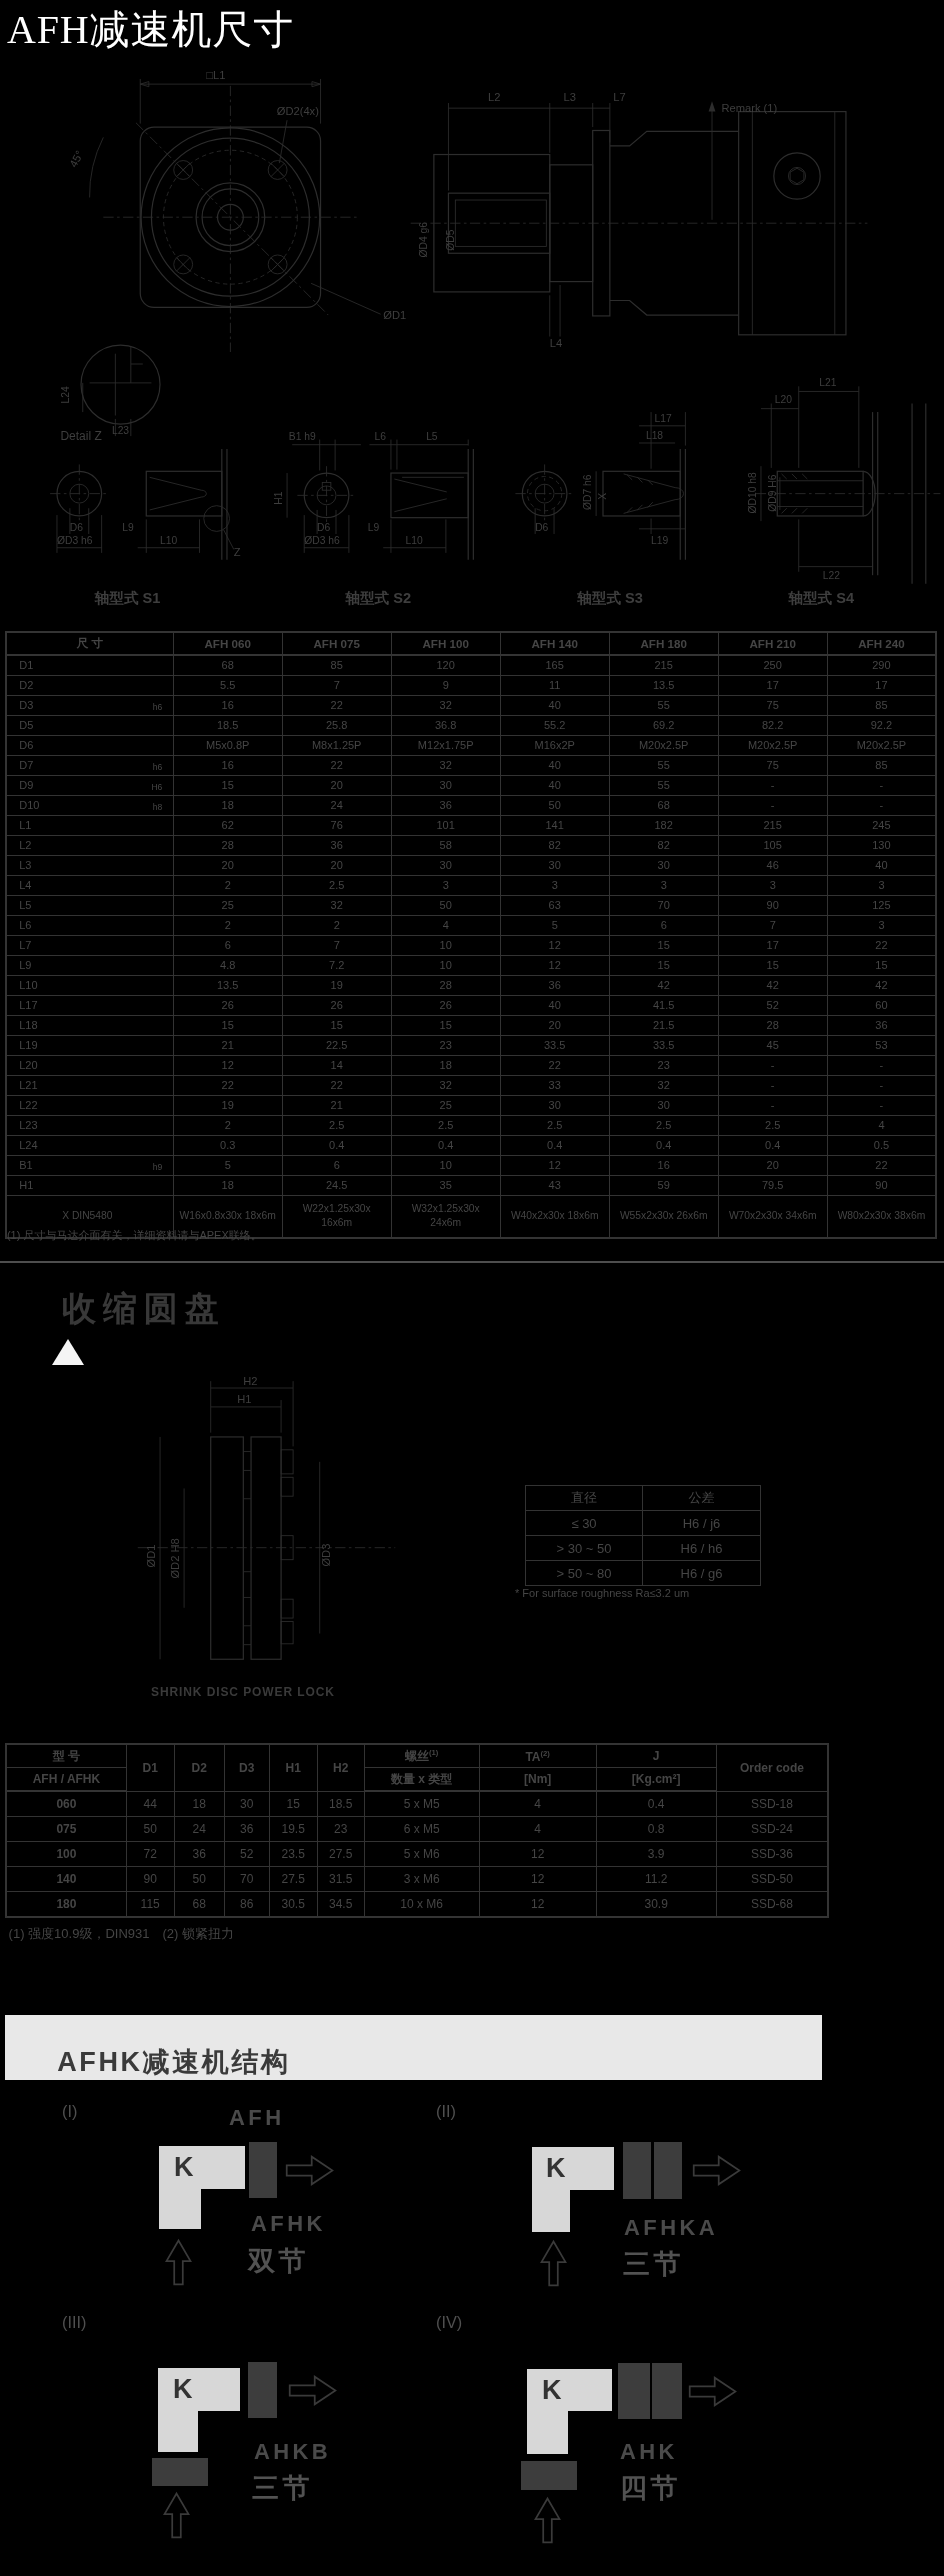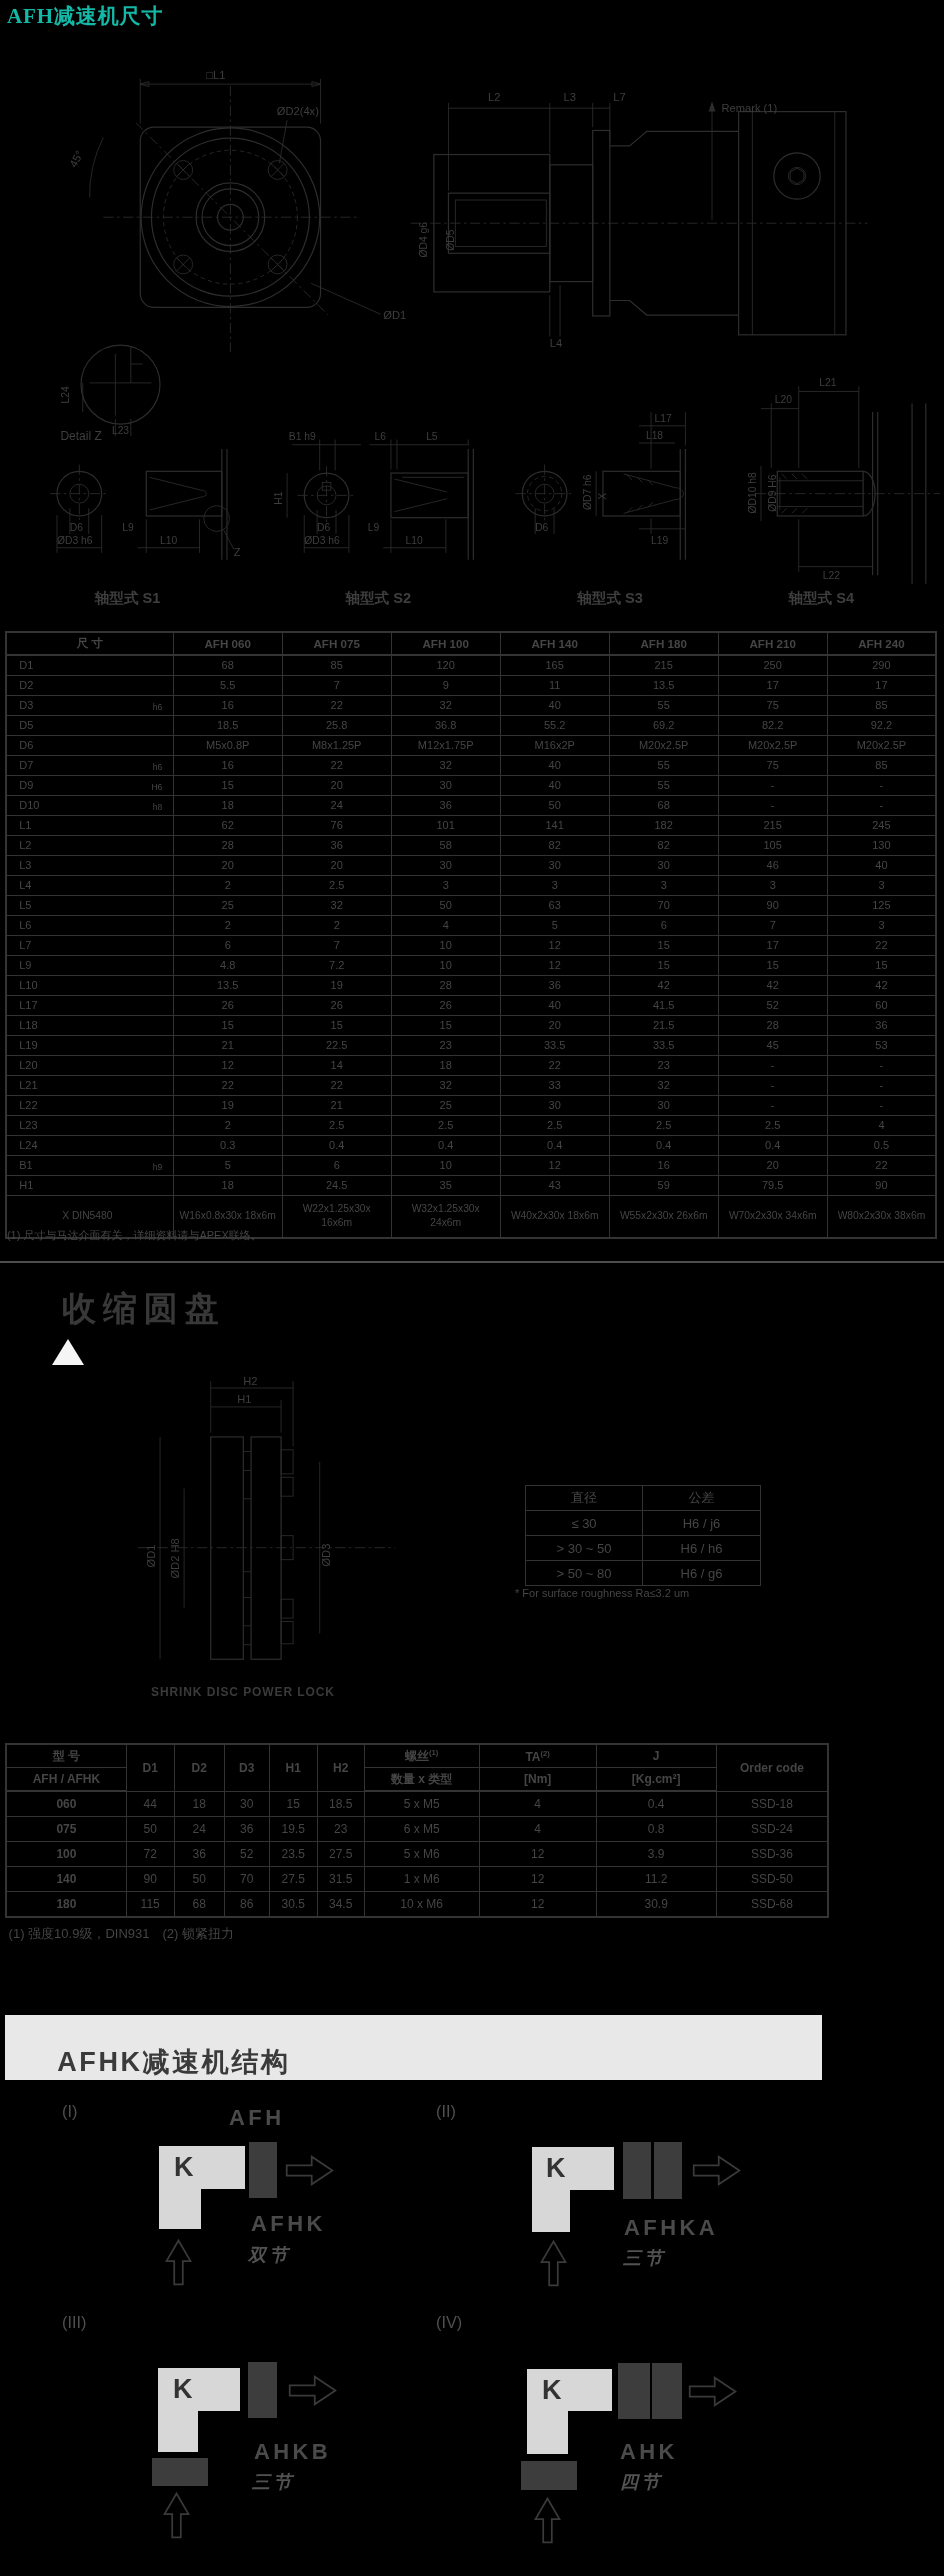--- a/index.html
+++ b/index.html
@@ -1,22 +1,22 @@
 <!DOCTYPE html>
 <html style="font-size:13.7px"><head>
 <meta charset="utf-8">
 <style>
   html,body{margin:0;padding:0;background:#000;}
   body{width:945px;height:2576px;position:relative;overflow:hidden;
        font-family:"Liberation Sans", sans-serif;-webkit-font-smoothing:antialiased;}
   .abs{position:absolute;}
 
   
-  #page-title{left:6.9px;top:1.7px;font-family:"Liberation Serif", serif;font-weight:bold;
-    font-size:21px;color:#14b8a6;letter-spacing:0.9px;}
+  #page-title{left:6.9px;top:1.7px;font-family:"Liberation Serif", serif;font-weight:normal;
+    font-size:40px;color:#ffffff;letter-spacing:0.9px;}
 
   
   svg text{fill:#3e3e3e;font-family:"Liberation Sans", sans-serif;}
   .ln{stroke:#2d2d2d;fill:none;stroke-width:1.4;}
   .lnt{stroke:#2d2d2d;fill:none;stroke-width:1;}
   .cl{stroke:#2d2d2d;fill:none;stroke-width:1;stroke-dasharray:12 4 3 4;}
   .dsh{stroke:#2d2d2d;fill:none;stroke-width:1;stroke-dasharray:5 4;}
 
   
   #dim-table{left:5.2px;top:631px;width:779px;border-collapse:collapse;table-layout:fixed;
@@ -51,21 +51,21 @@
 
   
   #afhk-banner{left:5.2px;top:2015px;width:817px;height:65px;background:#e8e8e8;display:flex;align-items:center;}
   #afhk-banner span{margin-left:52px;font-size:27px;font-weight:bold;color:#3a3a3a;letter-spacing:2.6px;margin-top:28px;}
 
   .diag-index{font-size:16.3px;color:#4f4f4f;}
   .kblock{background:#d7d7d7;}
   .darkblock{background:#3d3d3d;}
   .kletter{font-size:27px;font-weight:bold;color:#333;}
   .dlabel{font-size:22px;font-weight:bold;color:#4a4a4a;letter-spacing:3.4px;}
-  .dsub{font-size:18px;font-weight:bold;color:#525252;letter-spacing:3.4px;font-style:italic;}
+  .dsub{font-size:27px;font-weight:bold;color:#525252;letter-spacing:3.4px;}
 </style>
 </head>
 <body>
 
 <div class="abs" id="page-title">AFH减速机尺寸</div>
 
 <svg class="abs" style="left:0;top:0;" width="945" height="631" viewBox="0 0 1100 735">
 
   <g>
     <line class="cl" x1="120" y1="253" x2="416" y2="253"></line>
@@ -704,21 +704,21 @@
         <td>3.9</td>
         <td>SSD-36</td>
       </tr>
       <tr>
         <td style="font-weight: bold;">140</td>
         <td>90</td>
         <td>50</td>
         <td>70</td>
         <td>27.5</td>
         <td>31.5</td>
-        <td>1 x M6</td>
+        <td>3 x M6</td>
         <td>12</td>
         <td>11.2</td>
         <td>SSD-50</td>
       </tr>
       <tr>
         <td style="font-weight: bold;">180</td>
         <td>115</td>
         <td>68</td>
         <td>86</td>
         <td>30.5</td>

